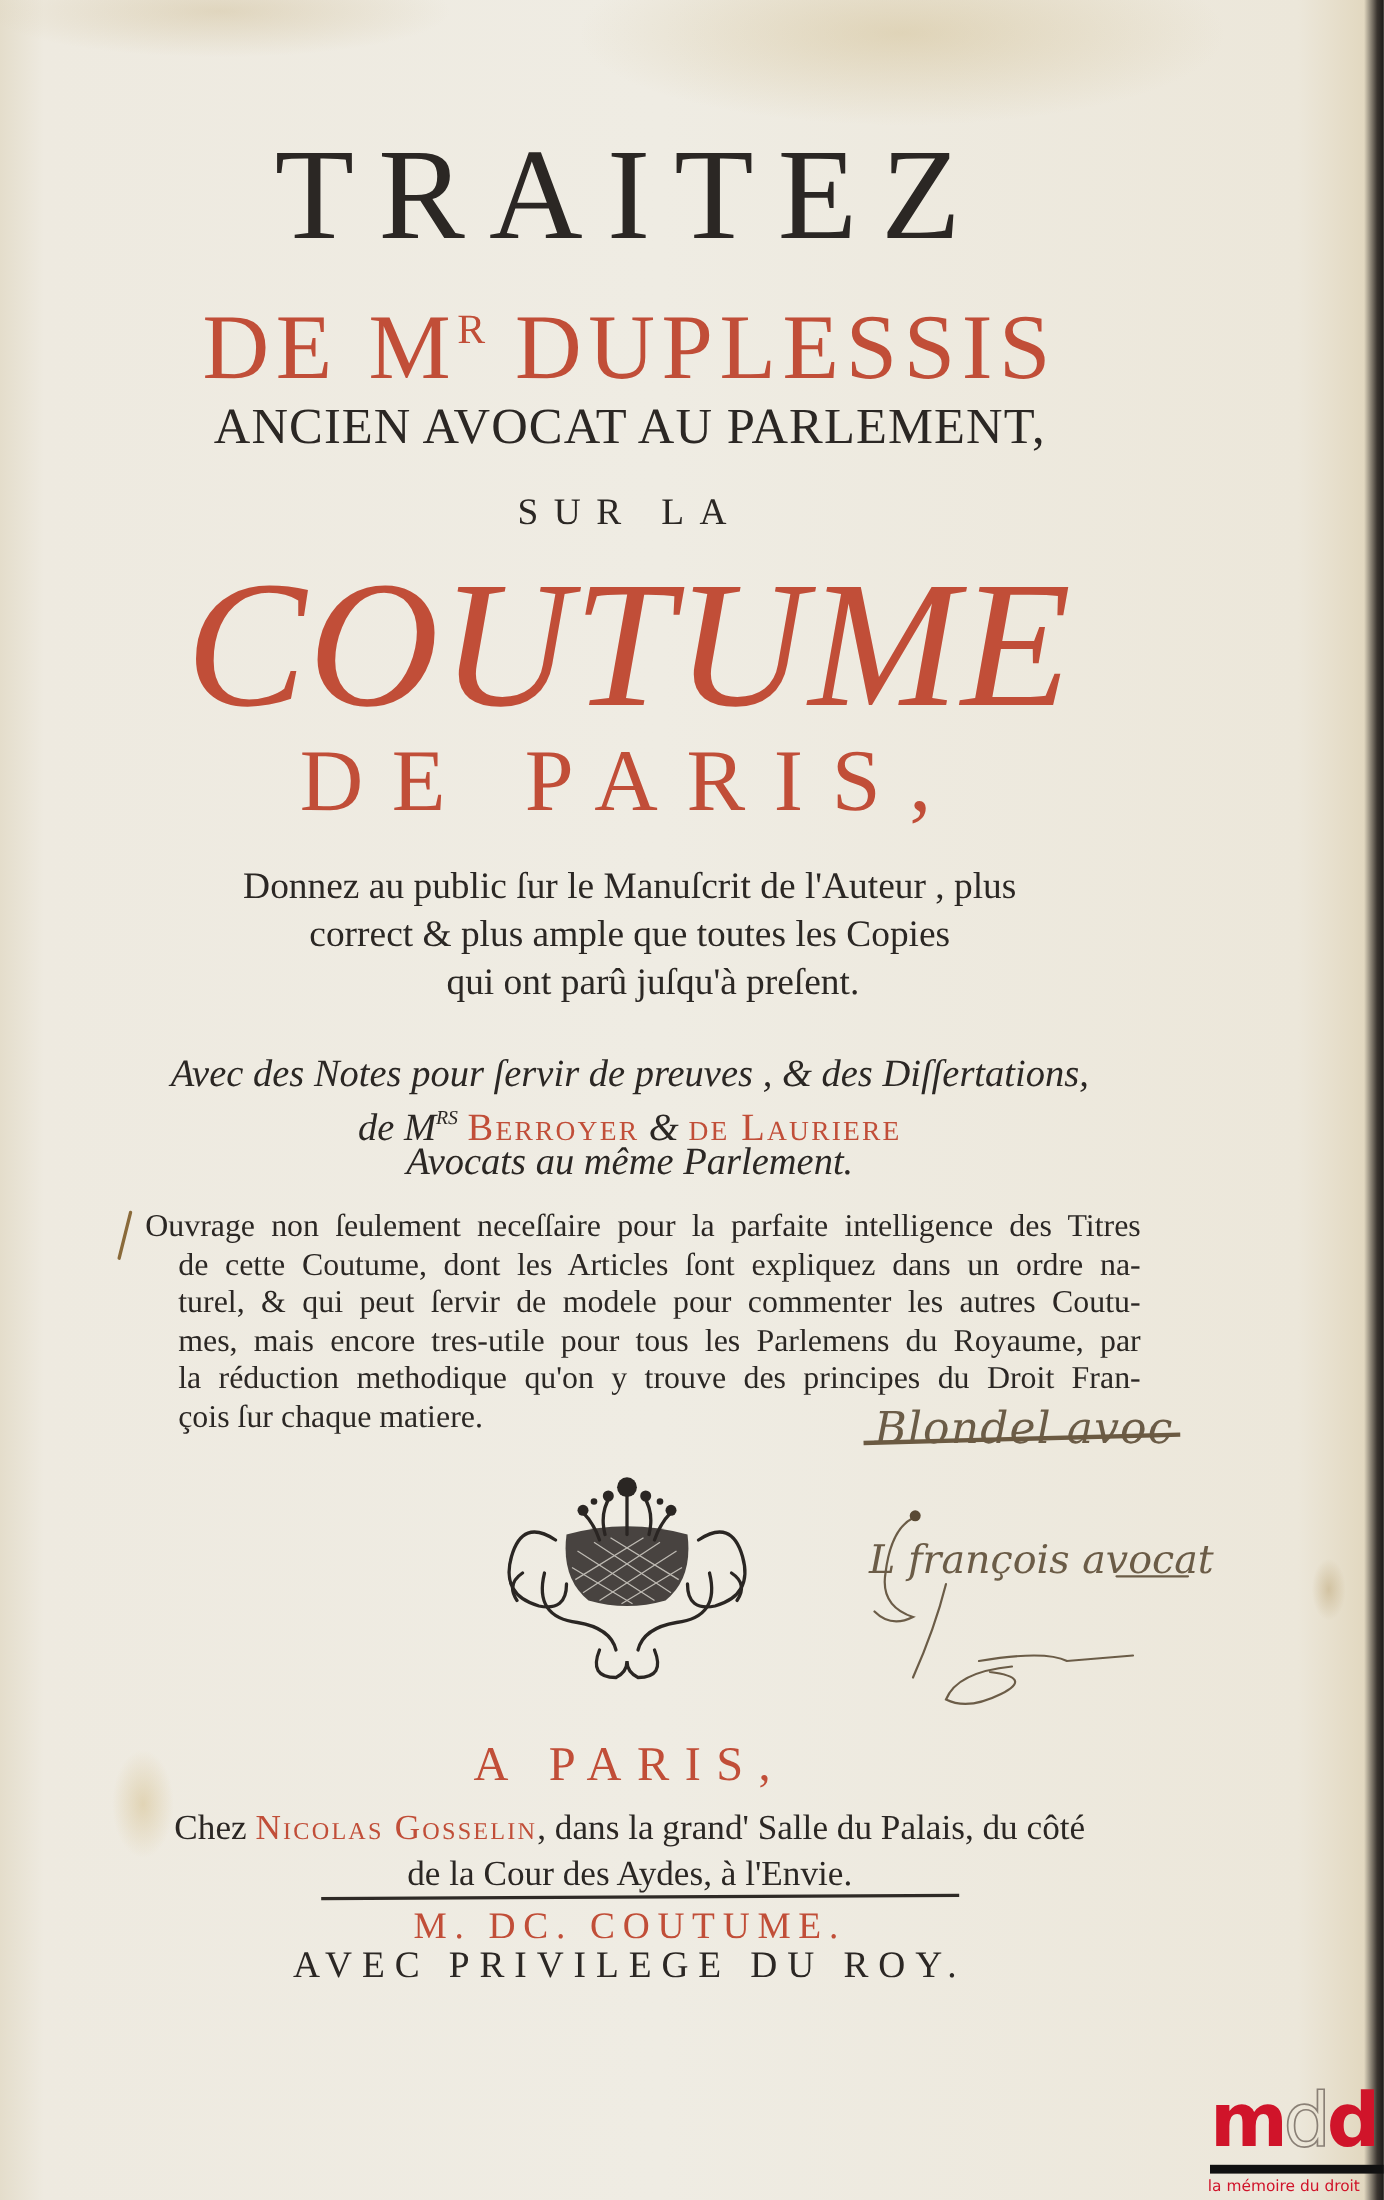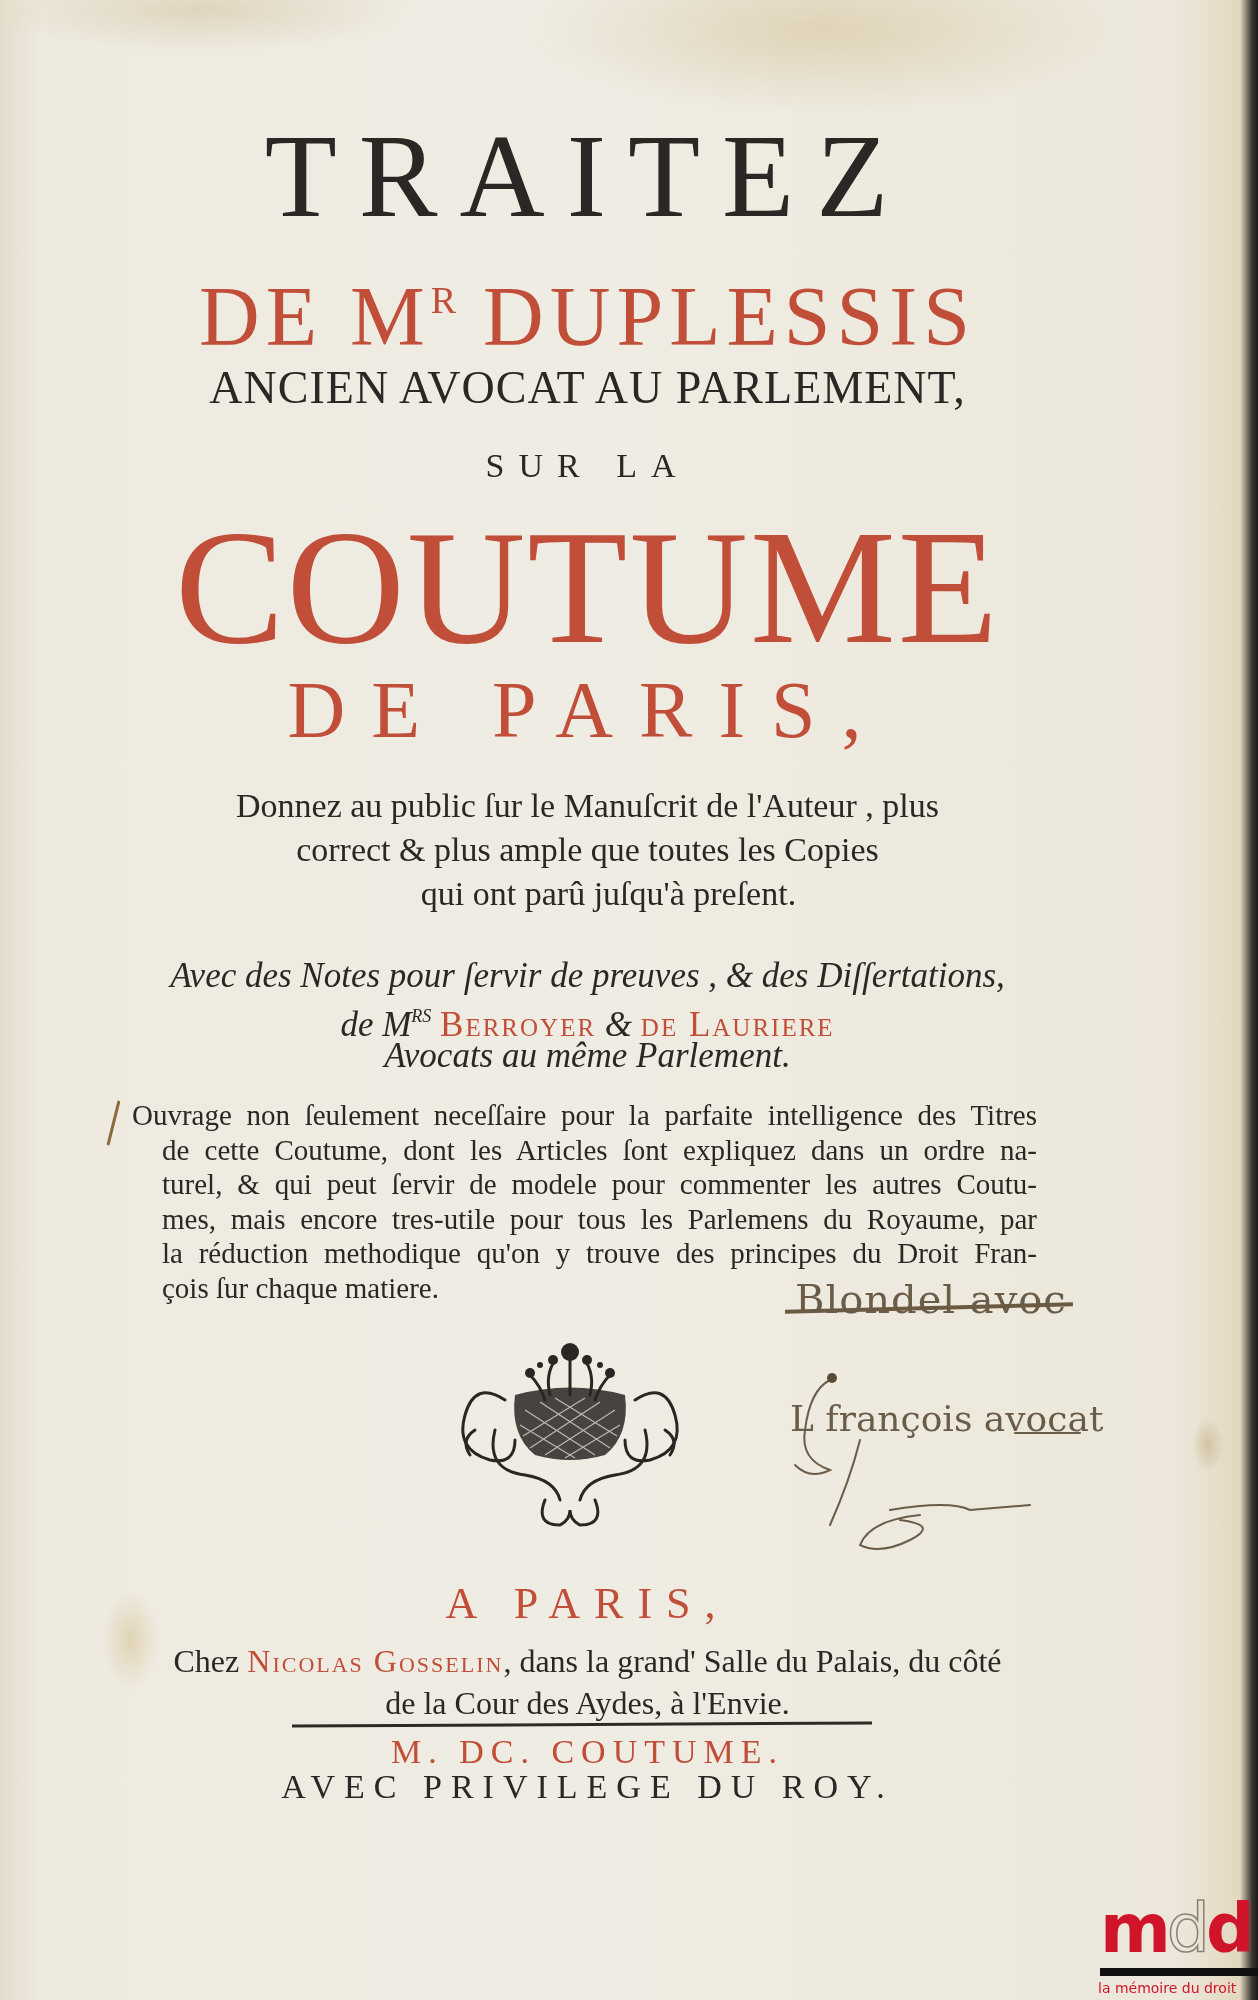--- a/index.html
+++ b/index.html
@@ -7,49 +7,49 @@
   #page {
     position:relative; width:1258px; height:2000px; overflow:hidden;
     background:
       radial-gradient(ellipse 420px 120px at 820px 30px, rgba(196,170,110,0.35), rgba(196,170,110,0) 70%),
       radial-gradient(ellipse 300px 60px at 200px 10px, rgba(190,165,110,0.30), rgba(190,165,110,0) 70%),
       radial-gradient(ellipse 40px 70px at 130px 1640px, rgba(200,170,100,0.35), rgba(200,170,100,0) 70%),
       radial-gradient(ellipse 22px 40px at 1208px 1445px, rgba(170,140,80,0.35), rgba(170,140,80,0) 70%),
       linear-gradient(90deg, #e4ddcb 0px, #eeeae0 40px, #efece3 600px, #ece7da 1180px, #e2d8c0 1240px, #3a3530 1252px, #1c1a18 1258px);
     font-family:"DejaVu Serif", "Liberation Serif", serif;
   }
-  .line { position:absolute; left:0; width:1145px; text-align:center; white-space:nowrap;padding-left:15px; }
+  .line { position:absolute; left:0; width:1145px; text-align:center; white-space:nowrap; }
   .black { color:#2b2724; }
   .red { color:#c14e38; }
   .caps { font-family:"Liberation Serif", "DejaVu Serif", serif; }
   #title-traitez { top:118px; font-size:118px; letter-spacing:22px; line-height:118px; }
   #title-duplessis { top:258px; font-size:84px; letter-spacing:6px; line-height:84px;text-align:center; }
   #title-duplessis sup { font-size:38px; vertical-align:32px; letter-spacing:0; }
   #subtitle-ancien { top:364px; font-size:46px; letter-spacing:1px; line-height:48px; }
   #subtitle-sur { top:448px; font-size:34px; letter-spacing:14px; line-height:36px; }
-  #title-coutume { top:505px; font-size:164px; letter-spacing:2px; line-height:164px; }
+  #title-coutume { top:505px; font-size:164px; letter-spacing:2px; line-height:164px;font-style:italic; }
   #title-paris { top:670px; font-size:80px; letter-spacing:26px; line-height:80px; }
   .body-text { font-family:"Liberation Serif", "DejaVu Serif", serif; font-size:34px; line-height:40px; }
   #desc-1 { top:786px; }
   #desc-2 { top:830px; }
   #desc-3 { top:874px;margin-left:21px; }
   .italic { font-style:italic; }
   #notes-1 { top:956px; font-size:35px; line-height:40px; }
   #notes-2 { top:996px; font-size:35px; line-height:40px; }
   #notes-2 sup { font-size:18px; vertical-align:14px; }
   #notes-2 .sc { font-style:normal; font-variant:small-caps; letter-spacing:2px; }
   #notes-3 { top:1036px; font-size:35px; line-height:40px; }
   #paragraph { position:absolute; left:132px; top:1098px; width:905px;
     font-family:"Liberation Serif", "DejaVu Serif", serif; font-size:29px; line-height:34.5px;
     text-align:justify; color:#2b2724; }
   #paragraph .pl { display:block; text-align:justify; text-align-last:justify; white-space:nowrap; }
   #paragraph .pl.indent { padding-left:30px; }
   #paragraph .pl.last { text-align-last:left; }
   #pencil-mark { position:absolute; left:112px; top:1100px; width:3px; height:46px; background:#8a6a3a; transform:rotate(14deg); border-radius:2px; }
-  .hand { position:absolute; font-family:"DejaVu Serif", serif; color:#6b5c47; white-space:nowrap; }
+  .hand { position:absolute; font-family:"DejaVu Serif", serif; font-style:italic; color:#6b5c47; white-space:nowrap; }
   #struck-signature { left:795px; top:1276px; font-size:40px; letter-spacing:1px; }
   #struck-signature .strike { position:absolute; left:-10px; right:-6px; top:30px; height:4px; background:#6b5a42; transform:rotate(-1.5deg); }
   #signature { left:790px; top:1398px; font-size:36px; }
   #signature-flourish { position:absolute; left:790px; top:1360px; width:300px; height:200px; }
   #ornament { position:absolute; left:445px; top:1340px; width:250px; height:190px; }
   #imprint-city { top:1582px; font-size:44px; letter-spacing:14px; line-height:44px; }
   #imprint-1 { top:1642px; font-size:32px; line-height:38px; }
   #imprint-1 .sc { font-variant:small-caps; letter-spacing:2px;text-align:right; }
   #imprint-2 { top:1684px; font-size:32px; line-height:38px;font-family:Liberation Serif, serif; }
   #imprint-rule { position:absolute; left:292px; top:1723px; width:580px; height:3px; background:#2e2a26; transform:rotate(-0.3deg); }

